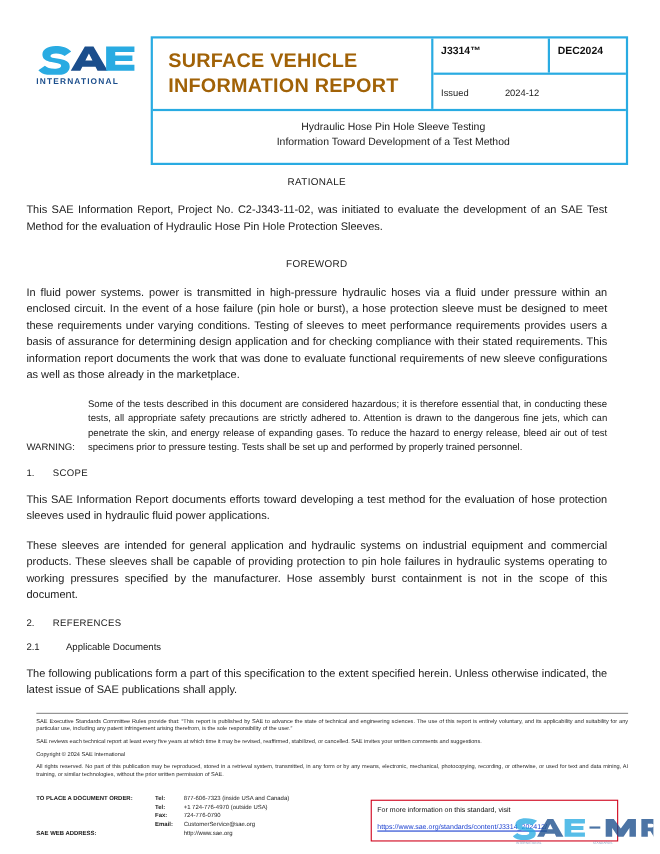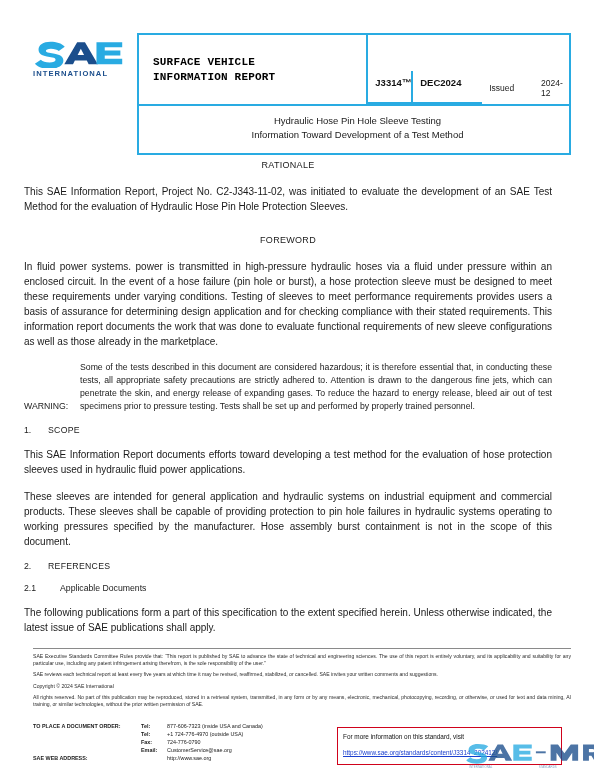--- a/index.html
+++ b/index.html
@@ -54,32 +54,30 @@
   }
   .title-cell {
     flex: 1 1 auto;
     padding: 7px 0 7px 14px;
     border-right: 2px solid #29ABE2;
     display: flex;
     flex-direction: column;
     justify-content: center;
   }
   .title-line {
-    font-size: 11px;
+    font-size: 18px;
     font-weight: bold;
     letter-spacing: 0.2px;
     line-height: 1.28;
-    color: #000000;
-    font-family: Liberation Mono, monospace;
+    color: #a16207;
   }
   .meta-cell {
     flex: 0 0 175px;
     display: flex;
-    flex-direction: row;
-    margin-top: 36px;
+    flex-direction: column;
   }
   .meta-row-top {
     display: flex;
     border-bottom: 2px solid #29ABE2;
     height: 31px;
   }
   .meta-num {
     flex: 1 1 auto;
     padding: 6px 0 0 7px;
     font-size: 9.5px;

